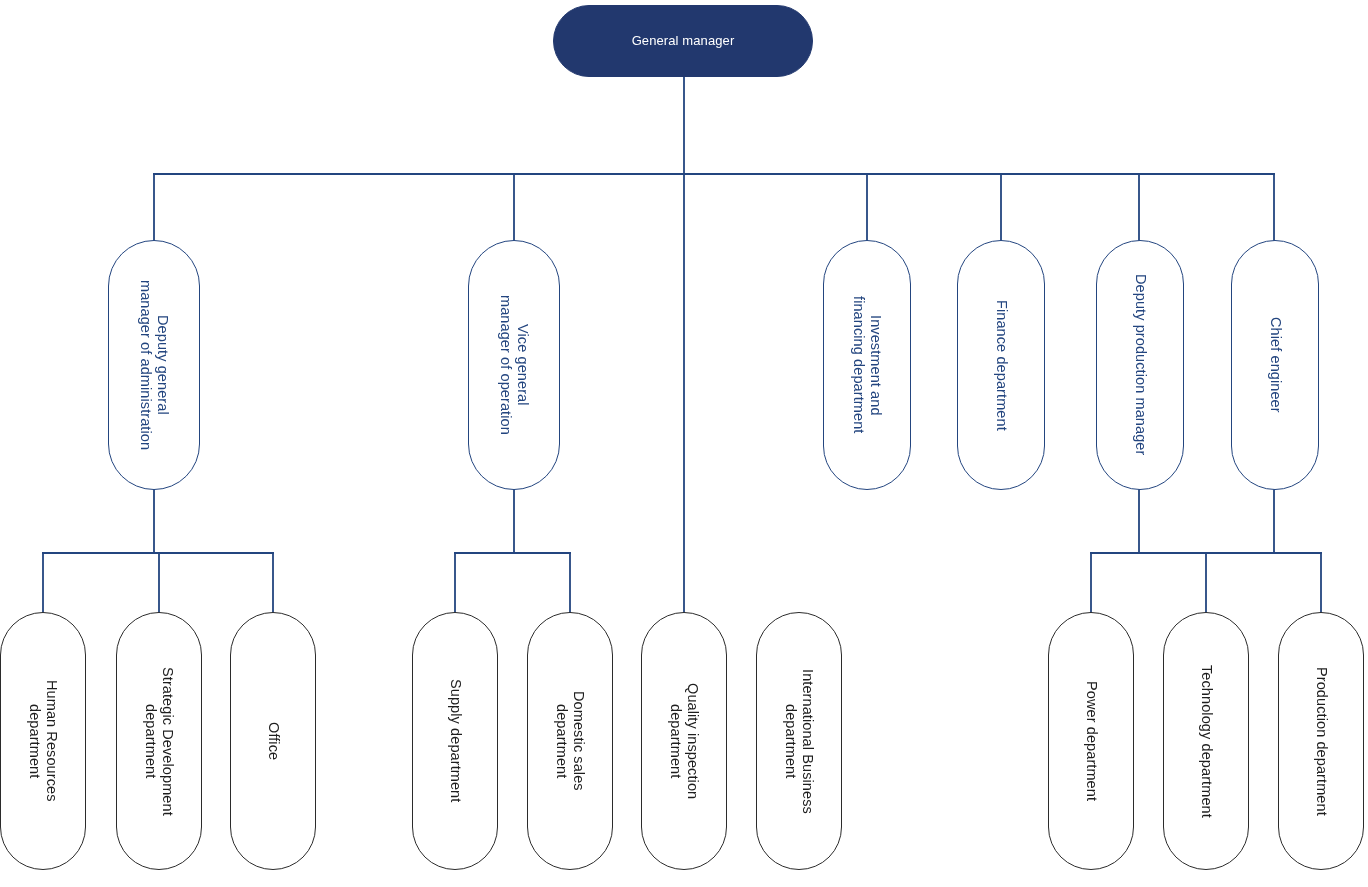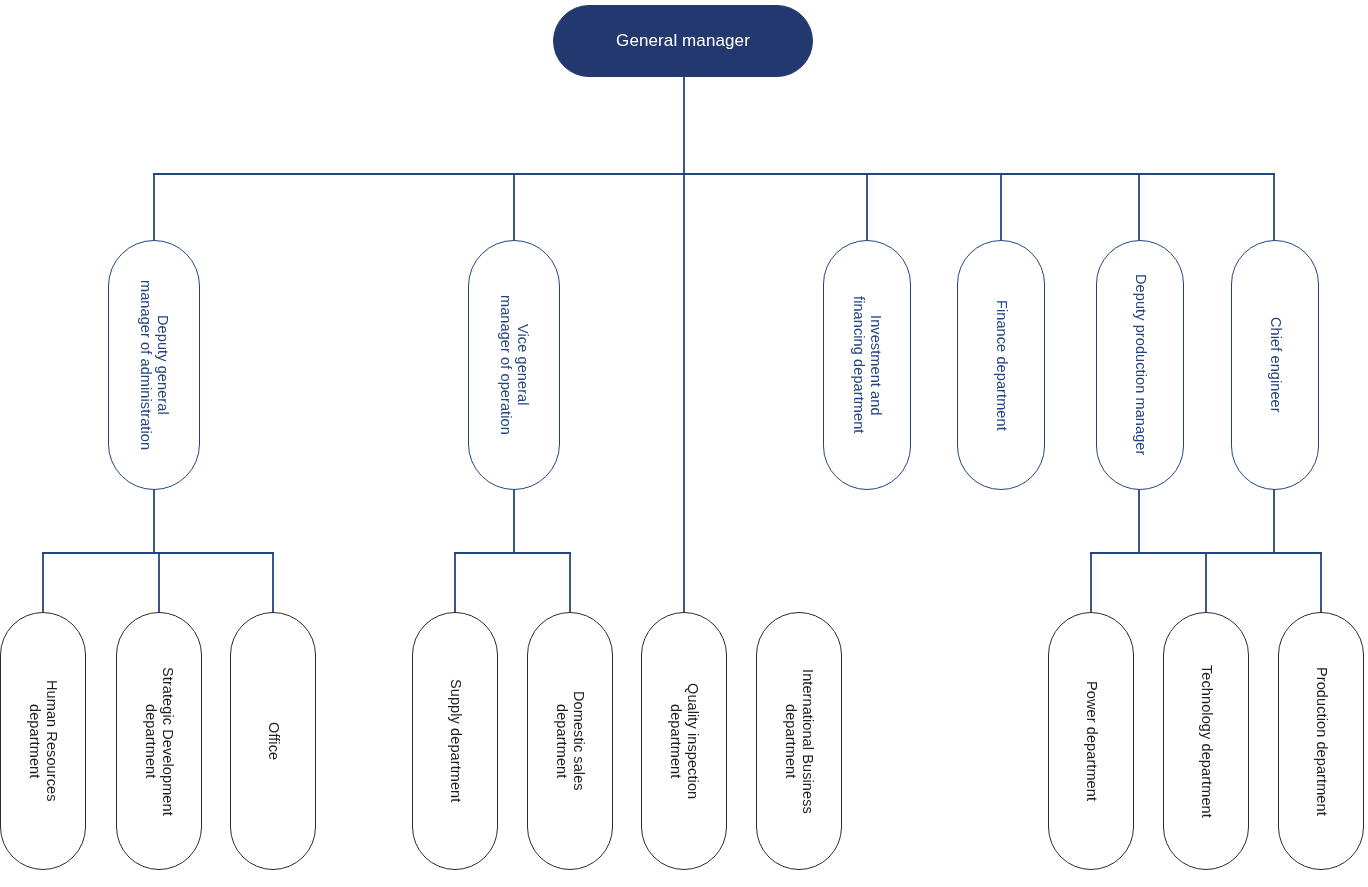--- a/index.html
+++ b/index.html
@@ -42,21 +42,21 @@
     letter-spacing: 0.1px;
   }
   
   .node.root {
     background: #22386E;
     border: 1px solid #22386E;
     border-radius: 28px;
   }
   .node.root .node-label {
     color: #ffffff;
-    font-size: 17px;
+    font-size: 13px;
   }
   
   .node.level2 {
     border: 1.6px solid #23457F;
     border-radius: 60px;
   }
   .node.level2 .node-label {
     color: #23457F;
     font-size: 14.5px;
     writing-mode: vertical-rl;

